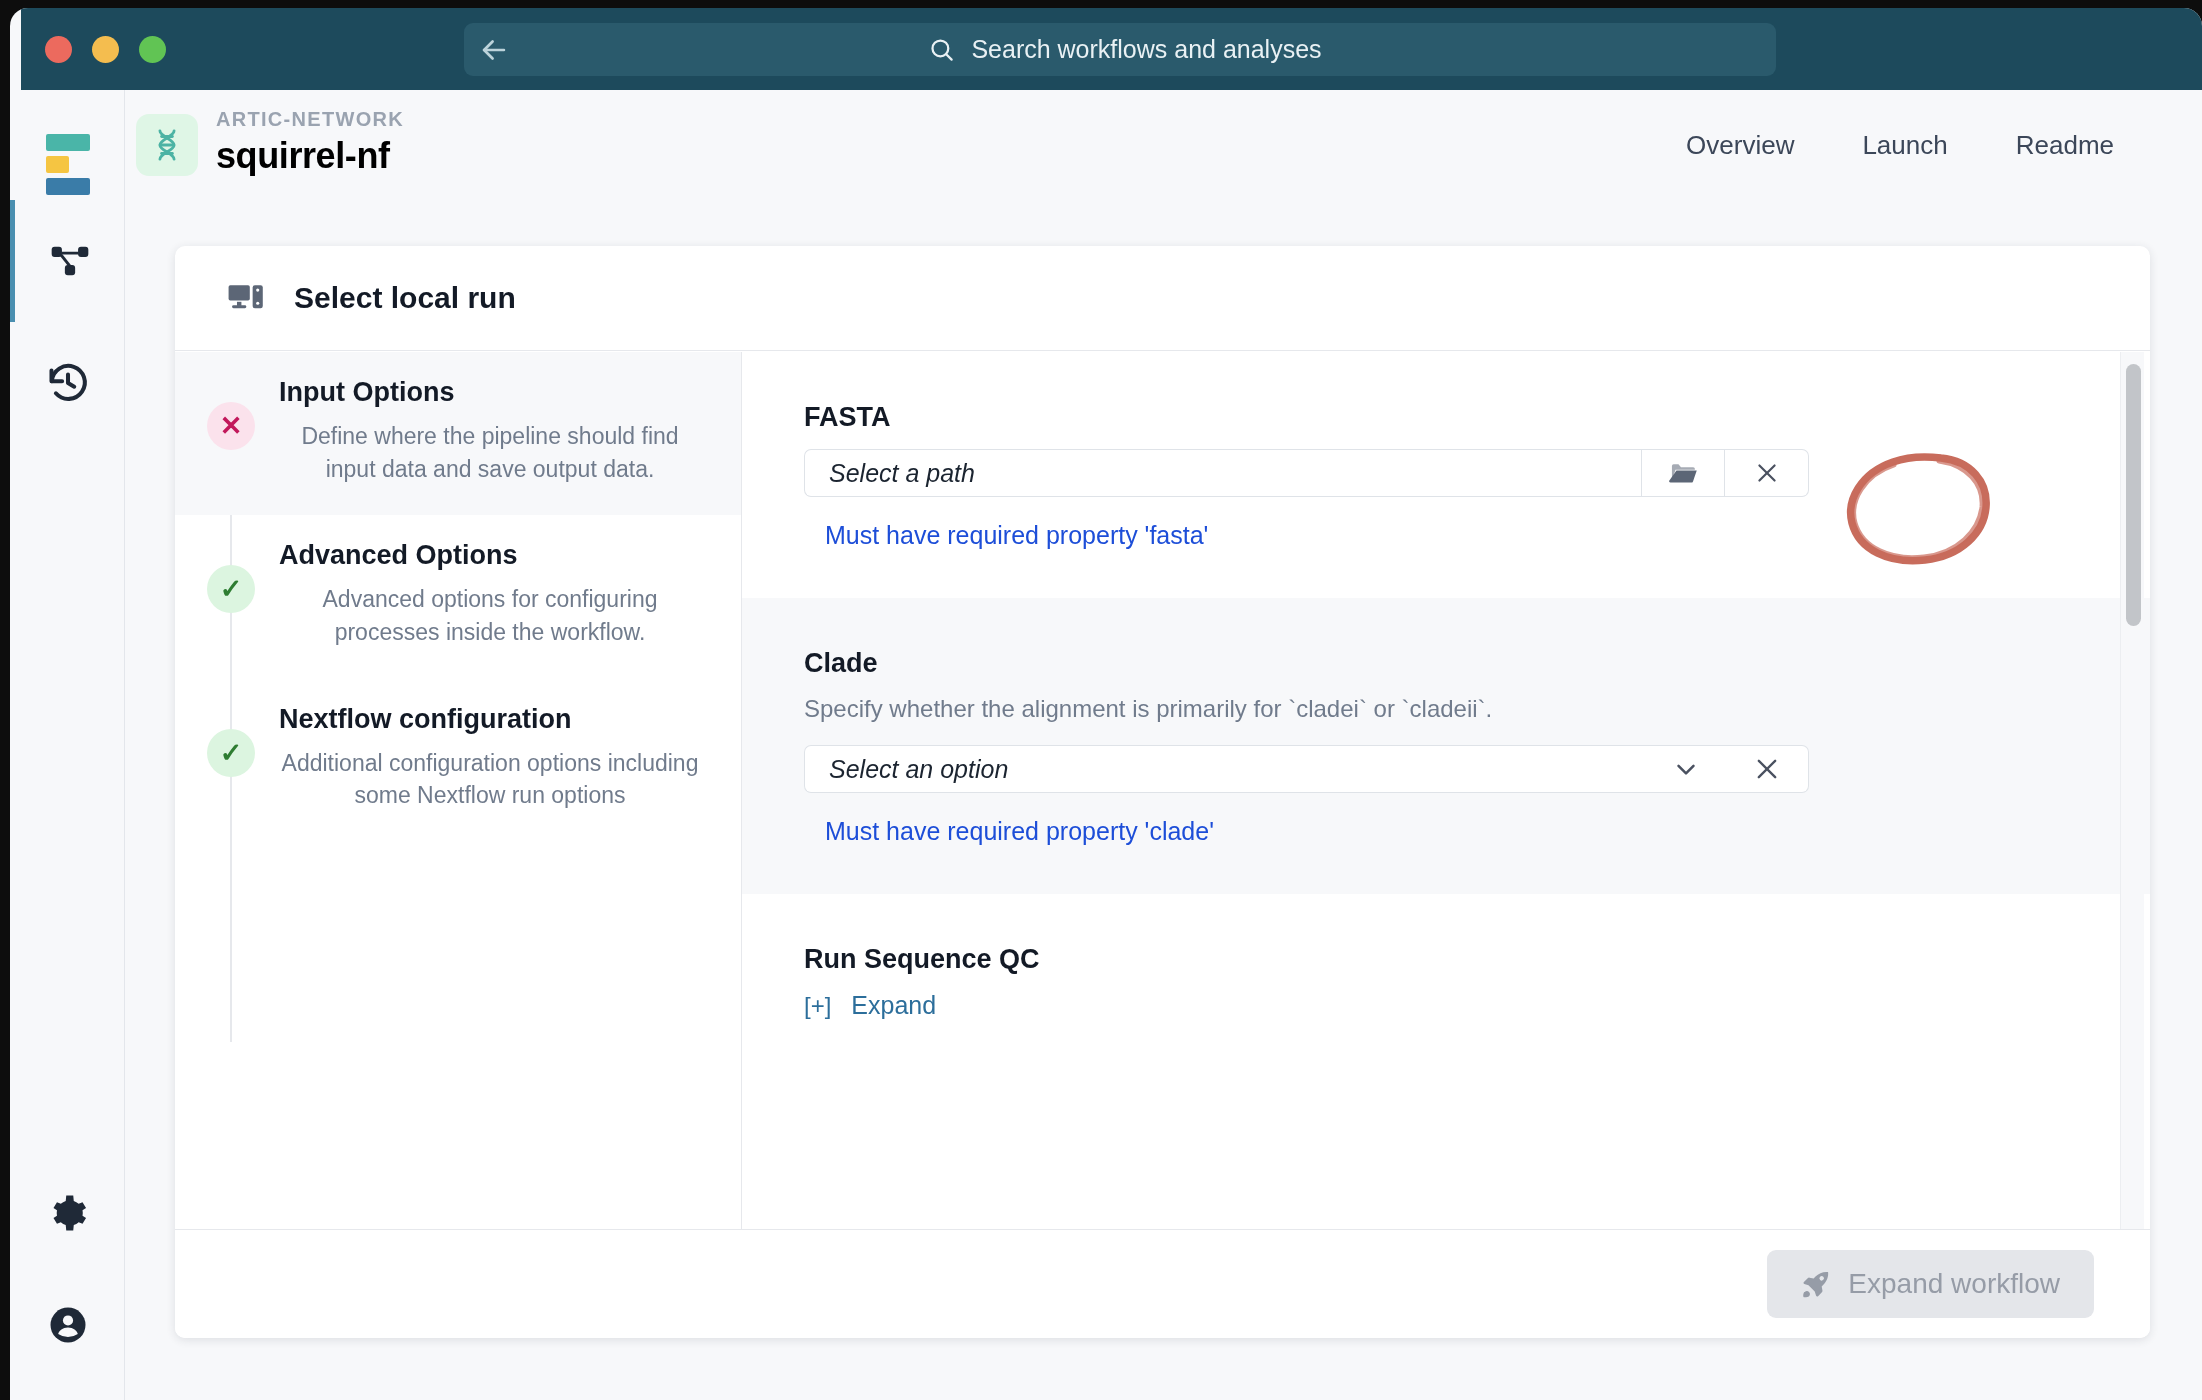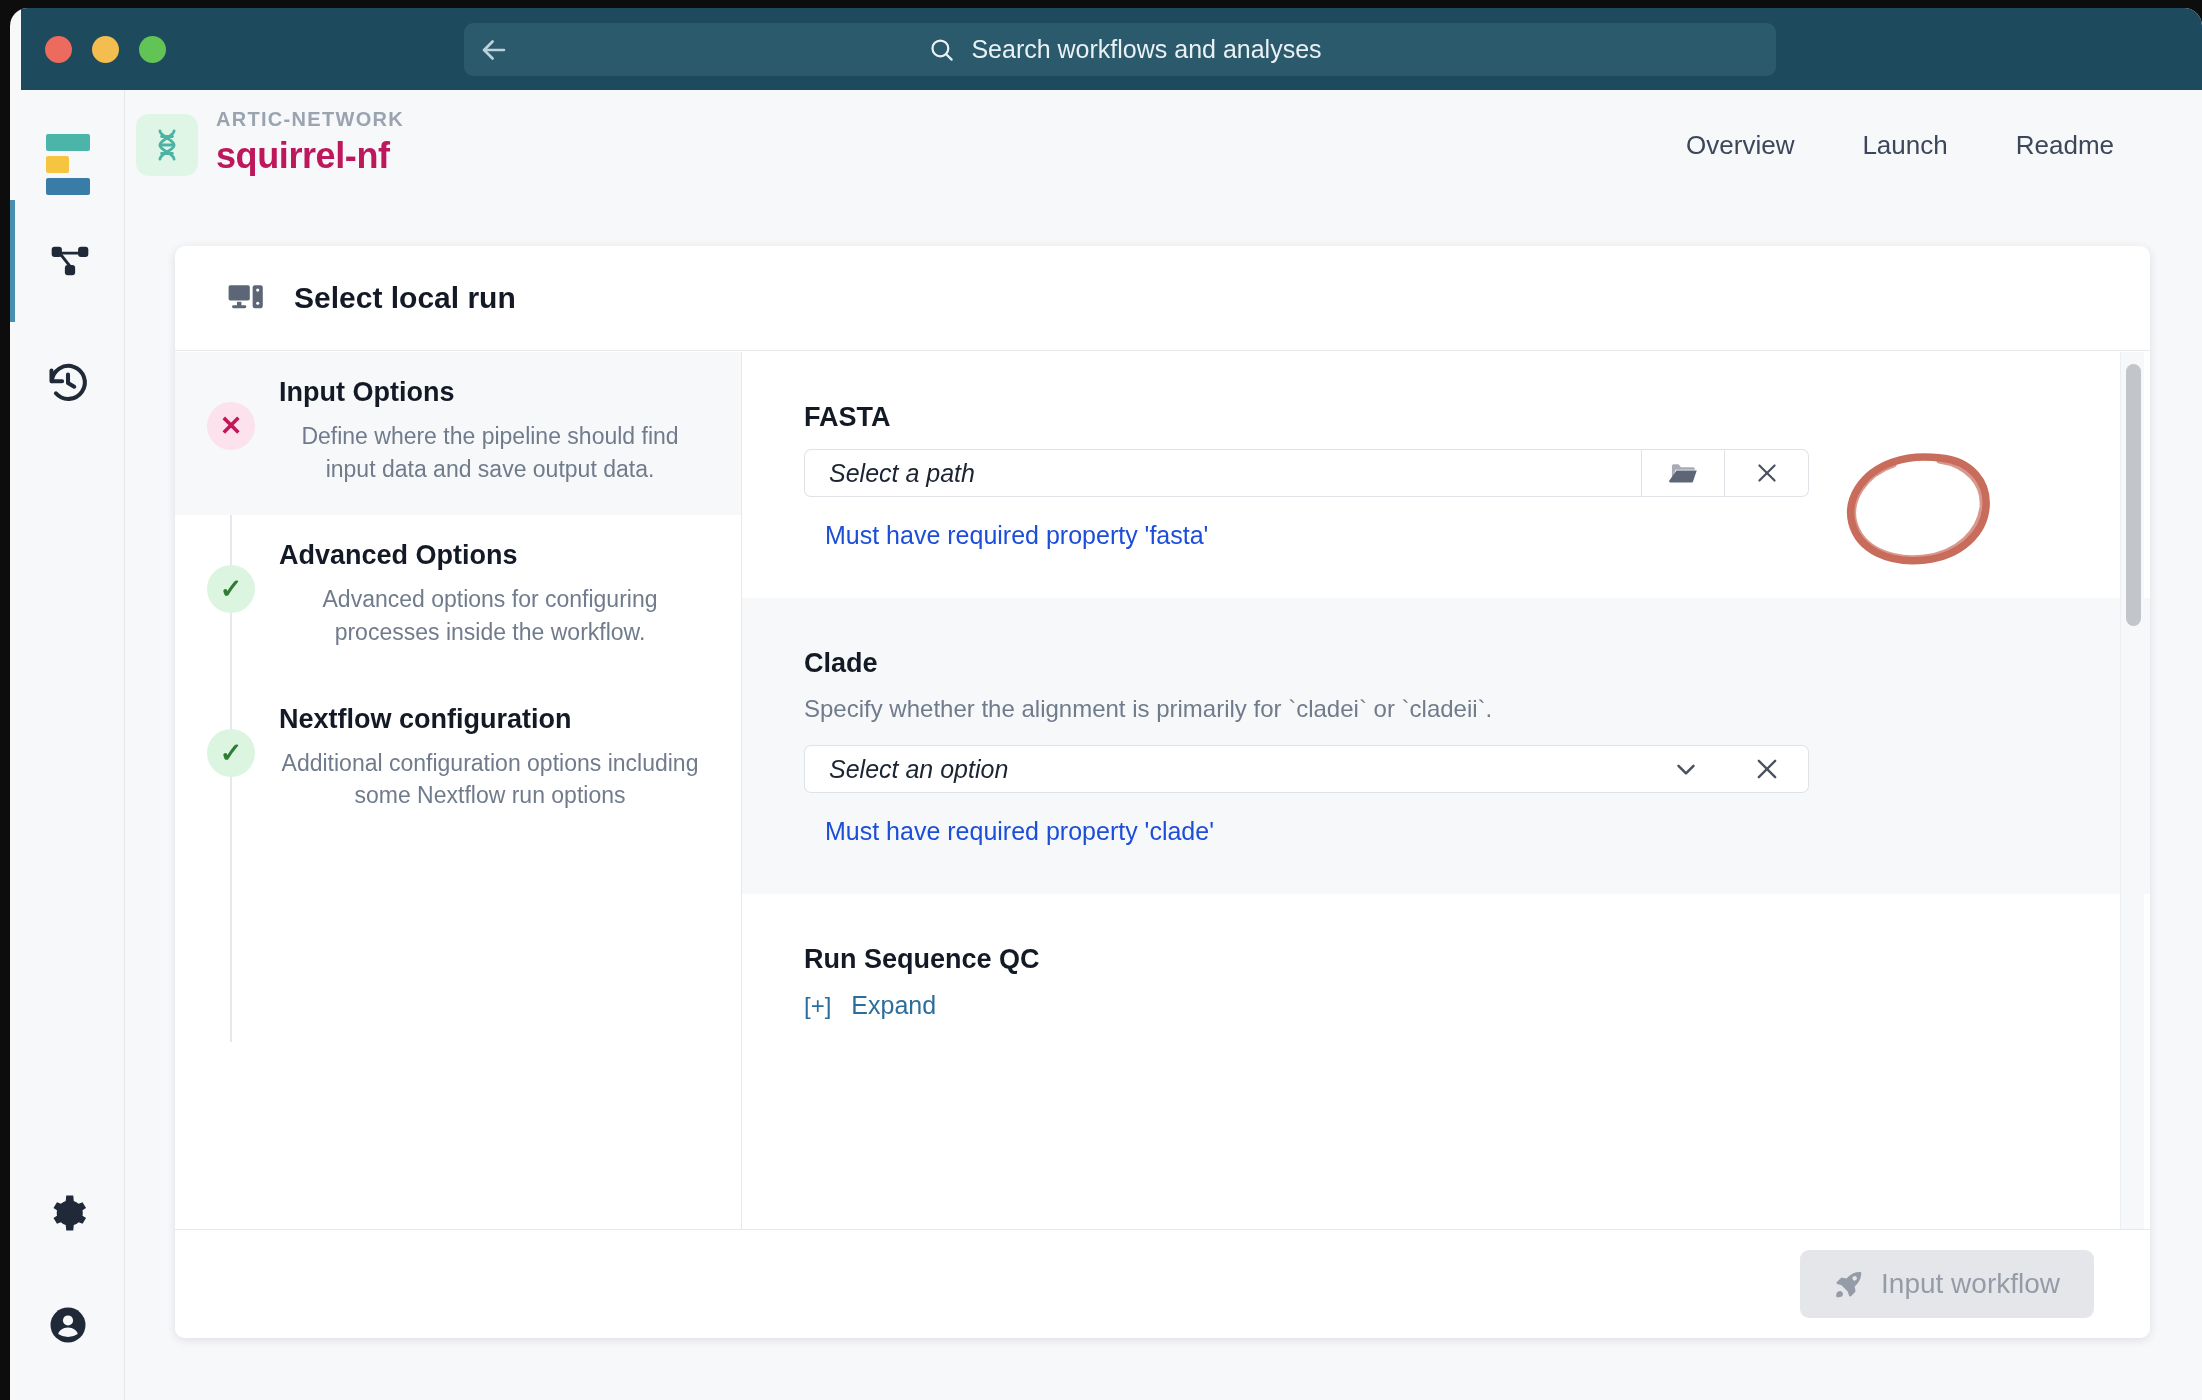--- a/index.html
+++ b/index.html
@@ -85,21 +85,21 @@
     position: absolute; left: 10px; top: 24px;
     width: 62px; height: 62px;
     background: #dff6e6; border-radius: 13px;
     display: flex; align-items: center; justify-content: center;
   }
   .pipetext { position: absolute; left: 90px; top: 18px; }
   .org {
     font-size: 20px; font-weight: bold; letter-spacing: 1.3px;
     color: #9aa3b0; margin-bottom: 4px;
   }
-  .pname { font-size: 36px; font-weight: bold; color: #be185d; letter-spacing: -0.4px; }
+  .pname { font-size: 36px; font-weight: bold; color: #000000; letter-spacing: -0.4px; }
   .navlinks {
     position: absolute; right: 88px; top: 40px;
     display: flex; gap: 68px; font-size: 26px; color: #3c4759;
   }
   .navlinks span { cursor: pointer; }
 
   
   .card {
     position: absolute; left: 165px; top: 238px;
     width: 1975px; height: 1092px;
@@ -402,21 +402,21 @@
         </div>
       </div>
     </div>
 
     <div class="cardfoot">
       <button class="launchbtn">
         <svg width="30" height="30" viewBox="0 0 24 24" fill="currentColor">
           <path d="M21.6 2.4c-3.6-.5-7.4 1-10 3.6l-1.5 1.5-3.3-.6a1.6 1.6 0 0 0-1.45.45L2.3 10.4c-.5.5-.3 1.35.38 1.57l3.3 1.1 5 5 1.1 3.3c.22.68 1.07.88 1.57.38l3.05-3.05c.38-.38.55-.93.45-1.45l-.6-3.3 1.5-1.5c2.6-2.6 4.1-6.4 3.6-10zM15.3 8.7a1.8 1.8 0 1 1 2.55-2.55A1.8 1.8 0 0 1 15.3 8.7z"></path>
           <path d="M3 18.4c1-1 2.5-1 3.4 0 1 .9 1 2.4 0 3.4-.7.7-3.9 1.1-4.4.6s-.1-3.3.6-4z"></path>
         </svg>
-        <span>Input workflow</span>
+        <span>Expand workflow</span>
       </button>
     </div>
   </div>
 
   <div class="annot">
     <svg width="148" height="118" viewBox="0 0 148 118">
       <g fill="none" stroke="#c4604f" stroke-width="7.5" stroke-linecap="round" opacity="0.92">
         <path d="M96 8 C126 11 143 32 141 57 C139 83 116 106 80 110 C44 114 14 100 7 73 C1 50 16 23 48 12 C62 7 80 6 96 8 Z"></path>
         <path d="M94 11 C122 15 139 34 137 57 C134 81 113 103 79 107 C46 111 17 98 10 73 C4 51 19 25 49 15" stroke-width="5" opacity="0.7"></path>
       </g>

